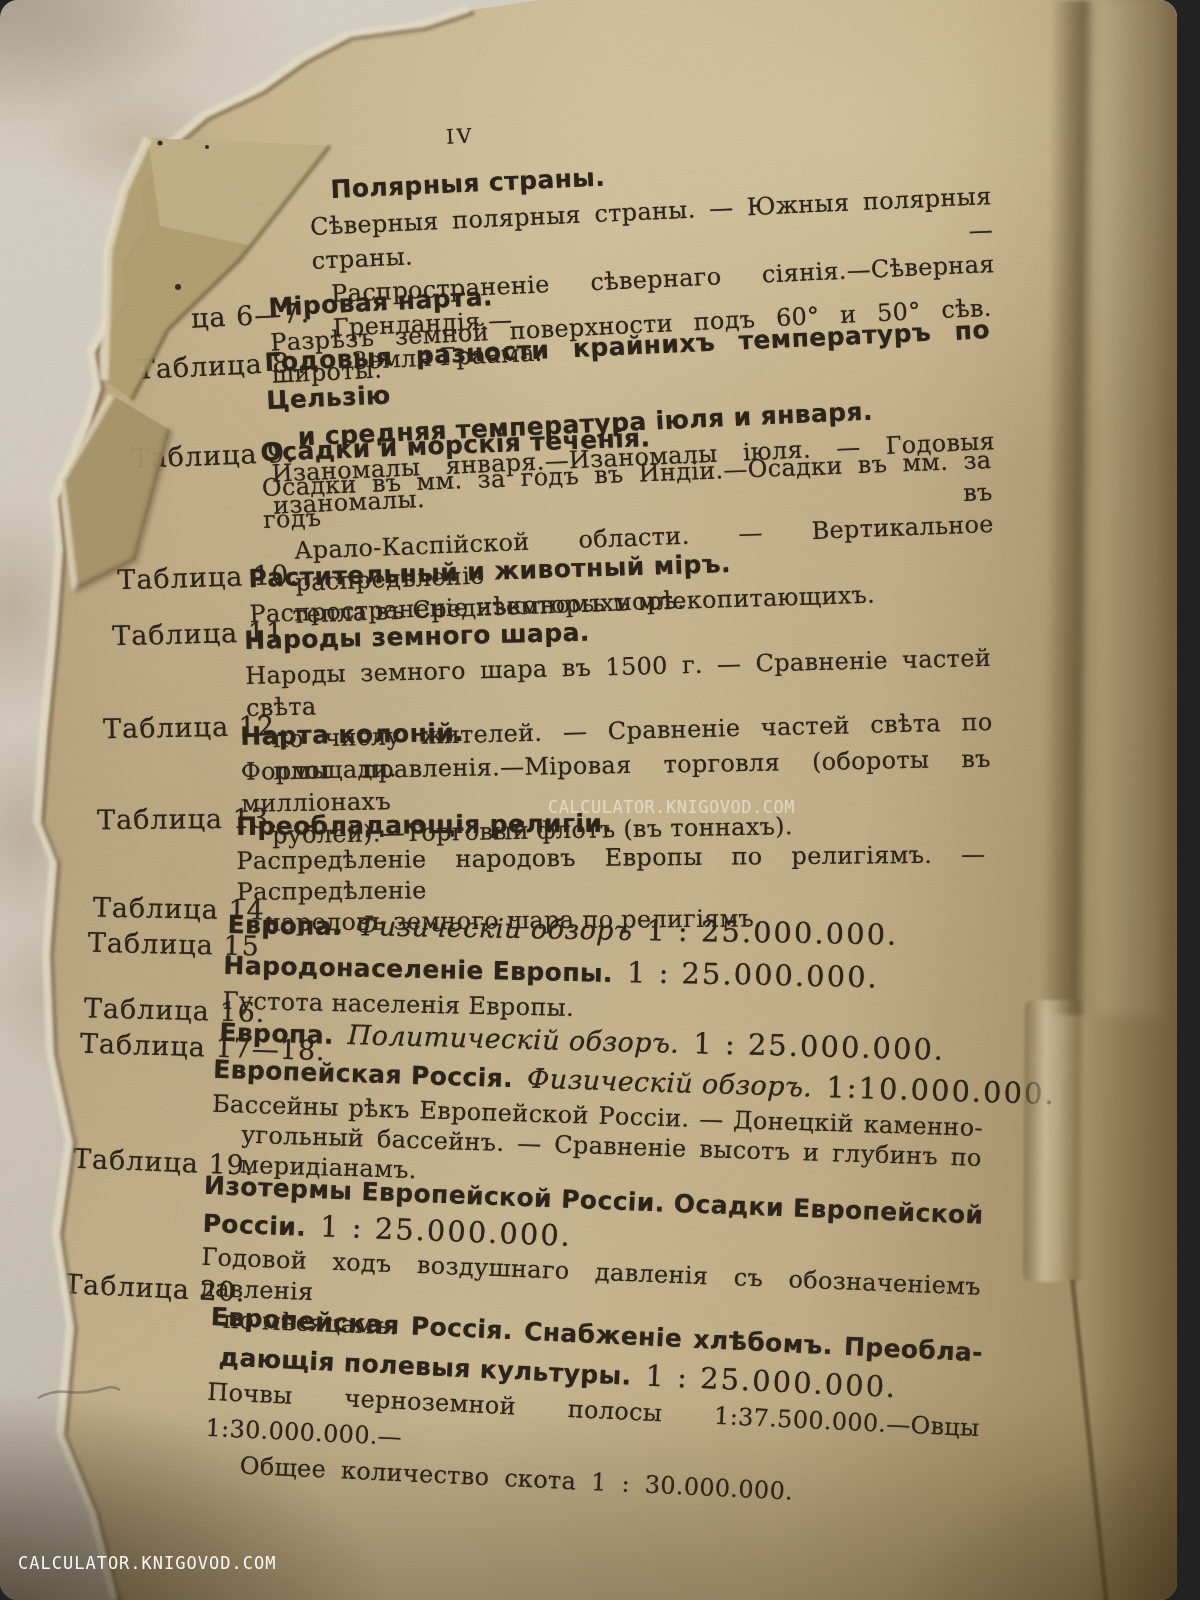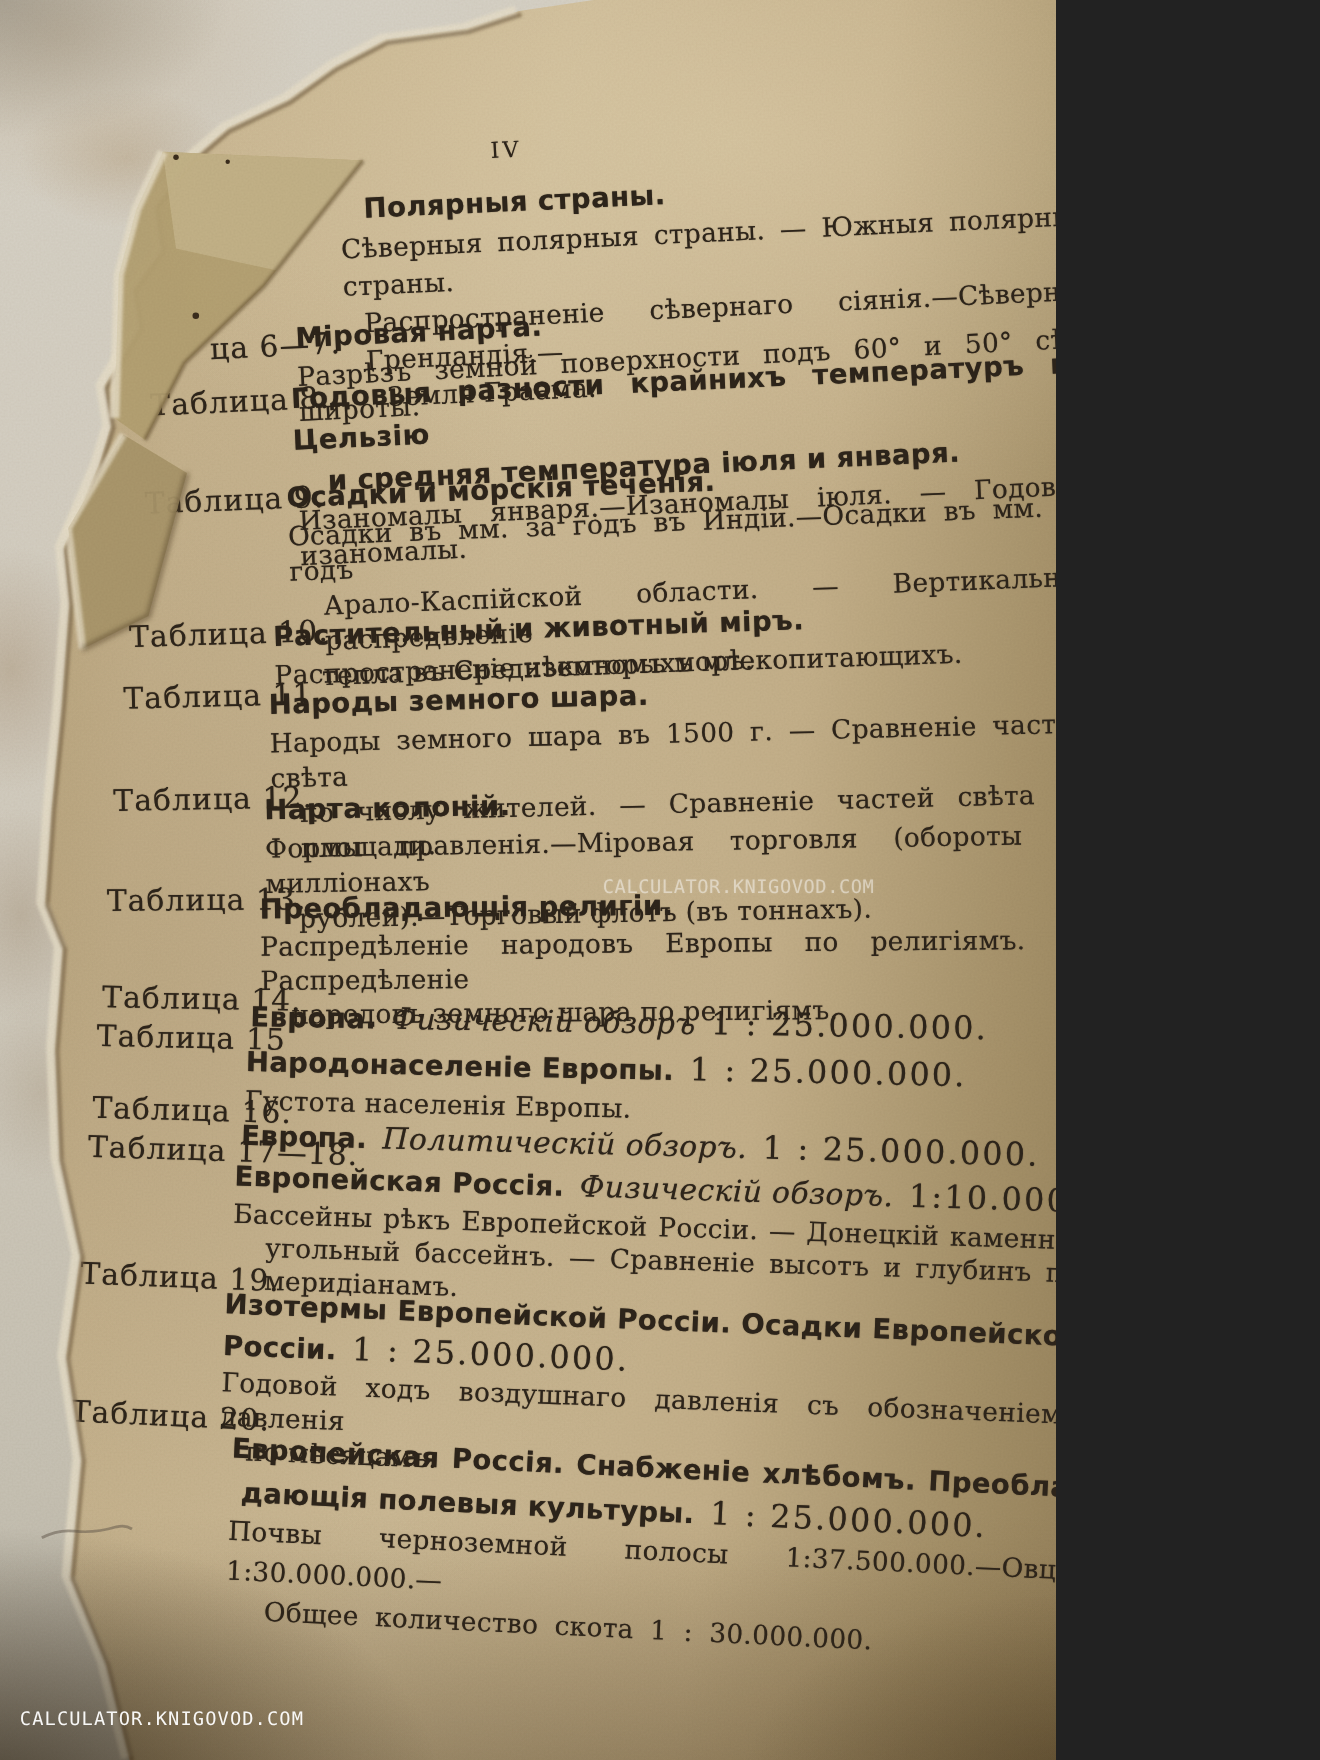--- a/index.html
+++ b/index.html
@@ -1,25 +1,26 @@
 <!DOCTYPE html>
 <html><head>
 <meta charset="utf-8">
 <style>
   html,body{margin:0;padding:0;background:#222;}
   .photo{
-    position:relative; width:960px; height:1600px; overflow:hidden;
+    position:relative; width:1177px; height:1600px; overflow:hidden;
     font-family:"DejaVu Serif", serif;
     background:
       radial-gradient(140px 90px at 12% 9%, rgba(166,138,96,.30), transparent 70%),
       radial-gradient(300px 200px at 6% 2%, rgba(175,150,110,.28), transparent 75%),
       radial-gradient(120px 160px at 1% 38%, rgba(150,122,88,.32), transparent 70%),
       radial-gradient(100px 140px at 2% 52%, rgba(140,116,86,.28), transparent 70%),
       radial-gradient(90px 120px at 4% 62%, rgba(150,128,98,.22), transparent 70%),
       linear-gradient(160deg,#d8d3c8 0%, #d2ccbf 40%, #c7c2b4 70%, #a39e92 100%);
+    border-radius: 18px;
   }
   
   .page{
     position:absolute; inset:0;
     clip-path:polygon(540px 0,1200px 0,1200px 1600px,118px 1600px,96px 1510px,64px 1432px,
       74px 1325px,60px 1232px,73px 1140px,54px 1052px,50px 952px,57px 860px,41px 820px,
       47px 733px,56px 640px,63px 547px,58px 497px,90px 422px,101px 386px,95px 350px,
       127px 296px,121px 262px,147px 226px,141px 186px,172px 146px,207px 116px,262px 90px,
       304px 60px,350px 36px,424px 26px,472px 10px);
     background:

